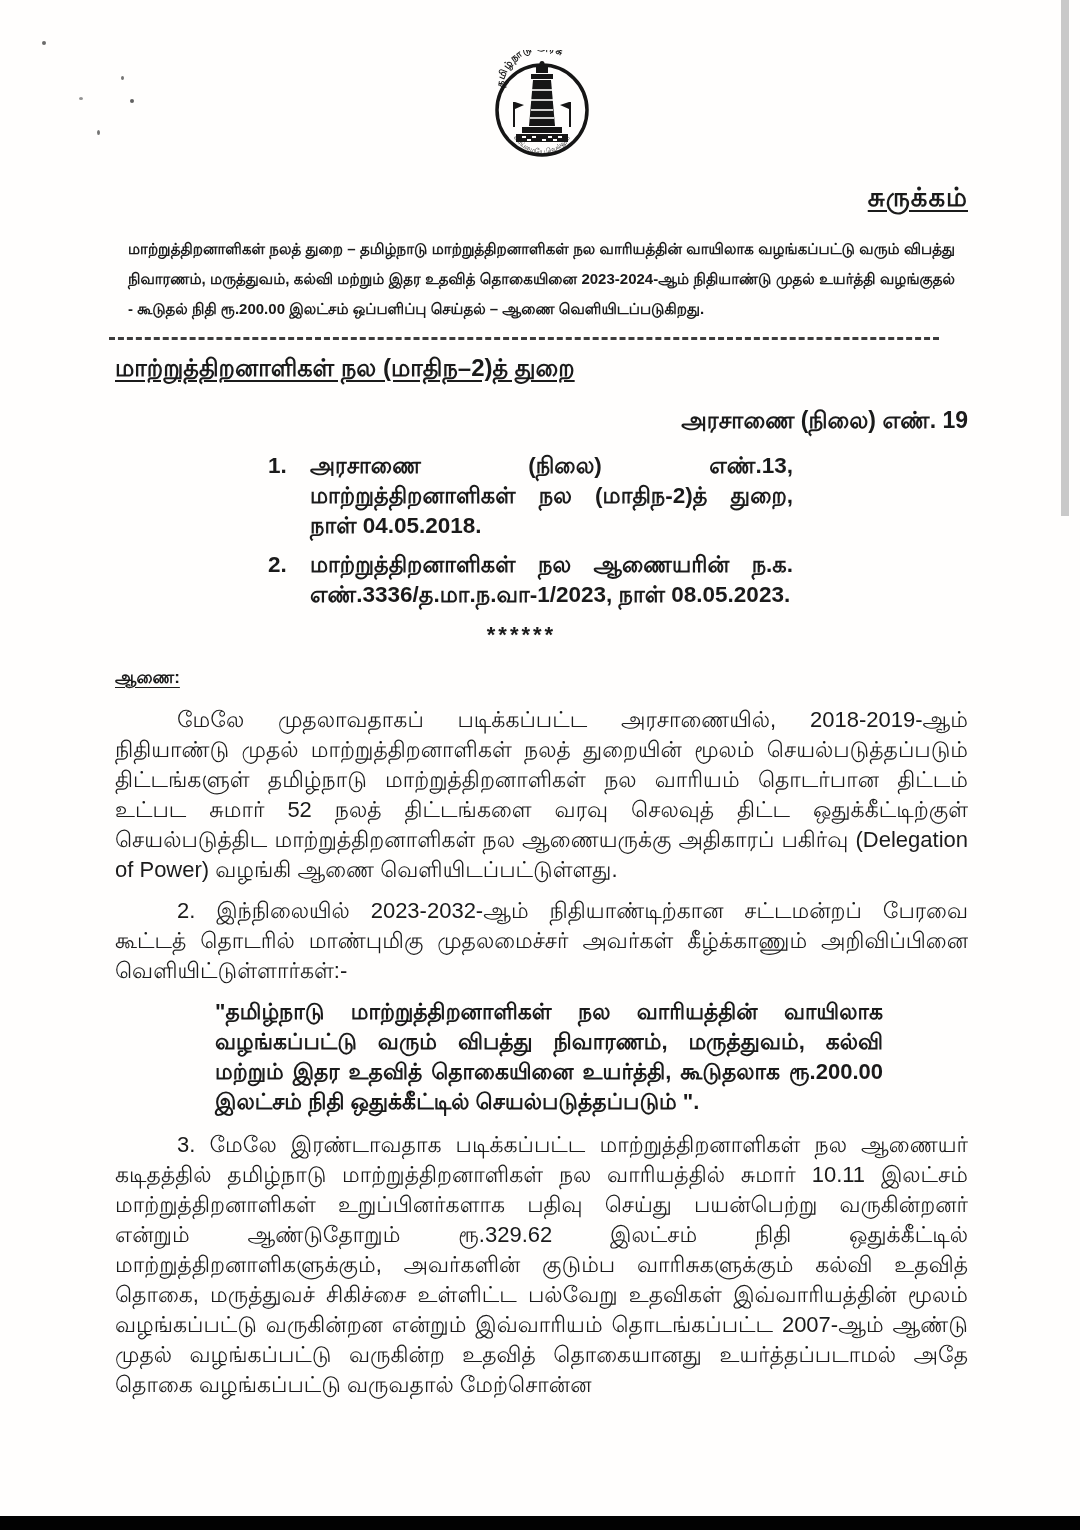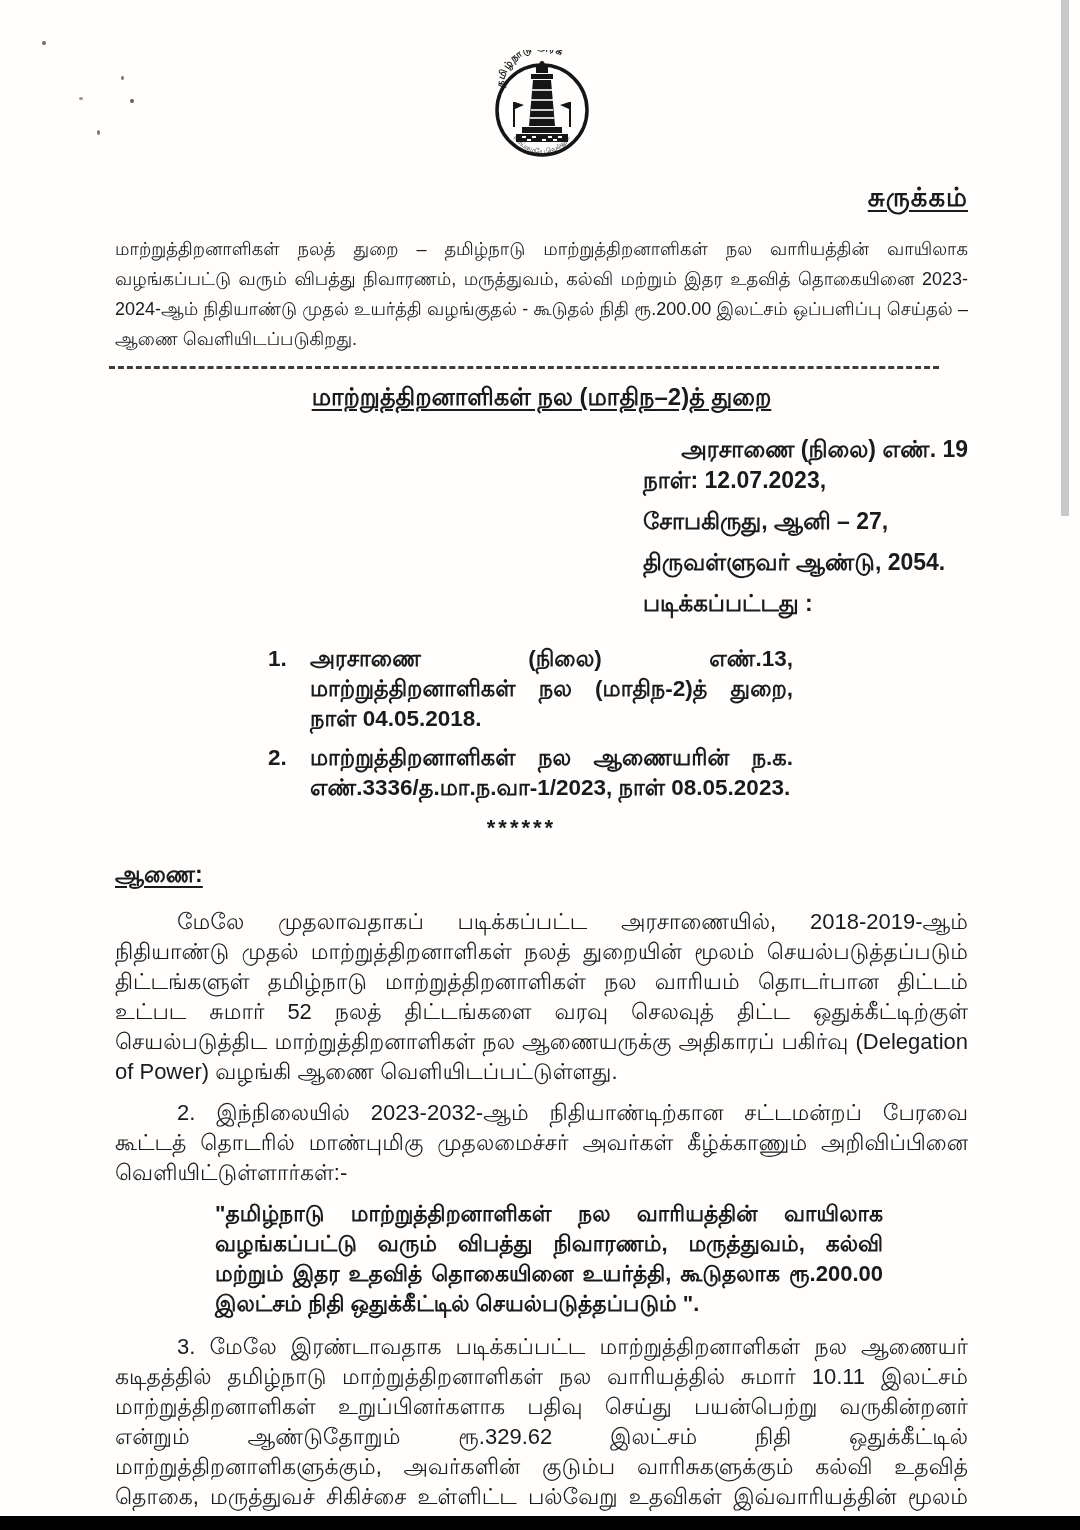--- a/index.html
+++ b/index.html
@@ -14,47 +14,47 @@
   }
   .content{padding:50px 112px 0 115px;}
 
   .seal-wrap{width:120px;margin:0 auto 4px auto;}
   .doc-title{
     text-align:right;font-size:26px;font-weight:bold;
     text-decoration:underline;text-underline-offset:4px;
     letter-spacing:1px;margin:2px 0 18px 0;
   }
   .abstract{
-    font-size:18px;line-height:30px;font-weight:normal;
-    text-align:justify;margin:0;
+    font-size:15px;line-height:30px;font-weight:bold;
+    text-align:justify;margin:13px;
   }
   .dashed-separator{
     border-top:3px dashed #3d3d3d;
     width:830px;margin:12px 0 6px -6px;height:0;
   }
   .dept-heading{
-    text-align:center;font-size:24px;font-weight:bold;
+    font-size:24px;font-weight:bold;
     text-decoration:underline;text-underline-offset:4px;
     margin:14px 0 22px 0;
   }
   .go-row{display:flex;align-items:flex-end;margin-top:8px;flex-direction:column;}
   .go-number{font-size:23px;font-weight:bold;flex:none;}
   .date-block{margin-left:auto;width:325px;font-size:23px;font-weight:bold;}
   .date-block .dline{margin-bottom:13px;line-height:28px;}
   .read-label{margin-top:2px;}
 
   .read-list{margin:14px 0 0 153px;width:525px;font-size:22.5px;font-weight:bold;}
   .read-item{display:flex;margin-bottom:9px;}
   .read-item .no{flex:none;width:42px;line-height:30px;}
   .read-item .txt{text-align:justify;line-height:30px;}
 
   .stars{text-align:center;font-size:22px;font-weight:bold;letter-spacing:3px;margin:12px 40px 16px 0;}
 
   .order-heading{
-    font-size:23px;font-weight:bold;text-decoration:underline;
+    font-size:17px;font-weight:bold;text-decoration:underline;
     text-underline-offset:4px;margin:20px 0 16px 0;
   }
   .body-para{
     font-size:22px;line-height:30px;text-align:justify;
     margin:0 0 11px 0;text-indent:62px;
   }
   .quote{
     font-size:22px;line-height:30px;font-weight:bold;text-align:justify;
     margin:2px 85px 13px 100px;
   }
@@ -126,26 +126,20 @@
     <div class="doc-title">சுருக்கம்</div>
 
     <p class="abstract">மாற்றுத்திறனாளிகள் நலத் துறை – தமிழ்நாடு மாற்றுத்திறனாளிகள் நல வாரியத்தின் வாயிலாக வழங்கப்பட்டு வரும் விபத்து நிவாரணம், மருத்துவம், கல்வி மற்றும் இதர உதவித் தொகையினை 2023-2024-ஆம் நிதியாண்டு முதல் உயர்த்தி வழங்குதல் - கூடுதல் நிதி ரூ.200.00 இலட்சம் ஒப்பளிப்பு செய்தல் – ஆணை வெளியிடப்படுகிறது.</p>
 
     <div class="dashed-separator"></div>
 
     <div class="dept-heading">மாற்றுத்திறனாளிகள் நல (மாதிந–2)த் துறை</div>
 
     <div class="go-row">
       <div class="go-number">அரசாணை (நிலை) எண். 19</div>
-      <div class="date-block">
-        <div class="dline">நாள்: 12.07.2023,</div>
-        <div class="dline">சோபகிருது, ஆனி – 27,</div>
-        <div class="dline">திருவள்ளுவர் ஆண்டு, 2054.</div>
-        <div class="dline read-label">படிக்கப்பட்டது :</div>
-      </div>
     </div>
 
     <div class="read-list">
       <div class="read-item">
         <span class="no">1.</span>
         <span class="txt">அரசாணை (நிலை) எண்.13, மாற்றுத்திறனாளிகள் நல (மாதிந-2)த் துறை, நாள் 04.05.2018.</span>
       </div>
       <div class="read-item">
         <span class="no">2.</span>
         <span class="txt">மாற்றுத்திறனாளிகள் நல ஆணையரின் ந.க. எண்.3336/த.மா.ந.வா-1/2023, நாள் 08.05.2023.</span>

